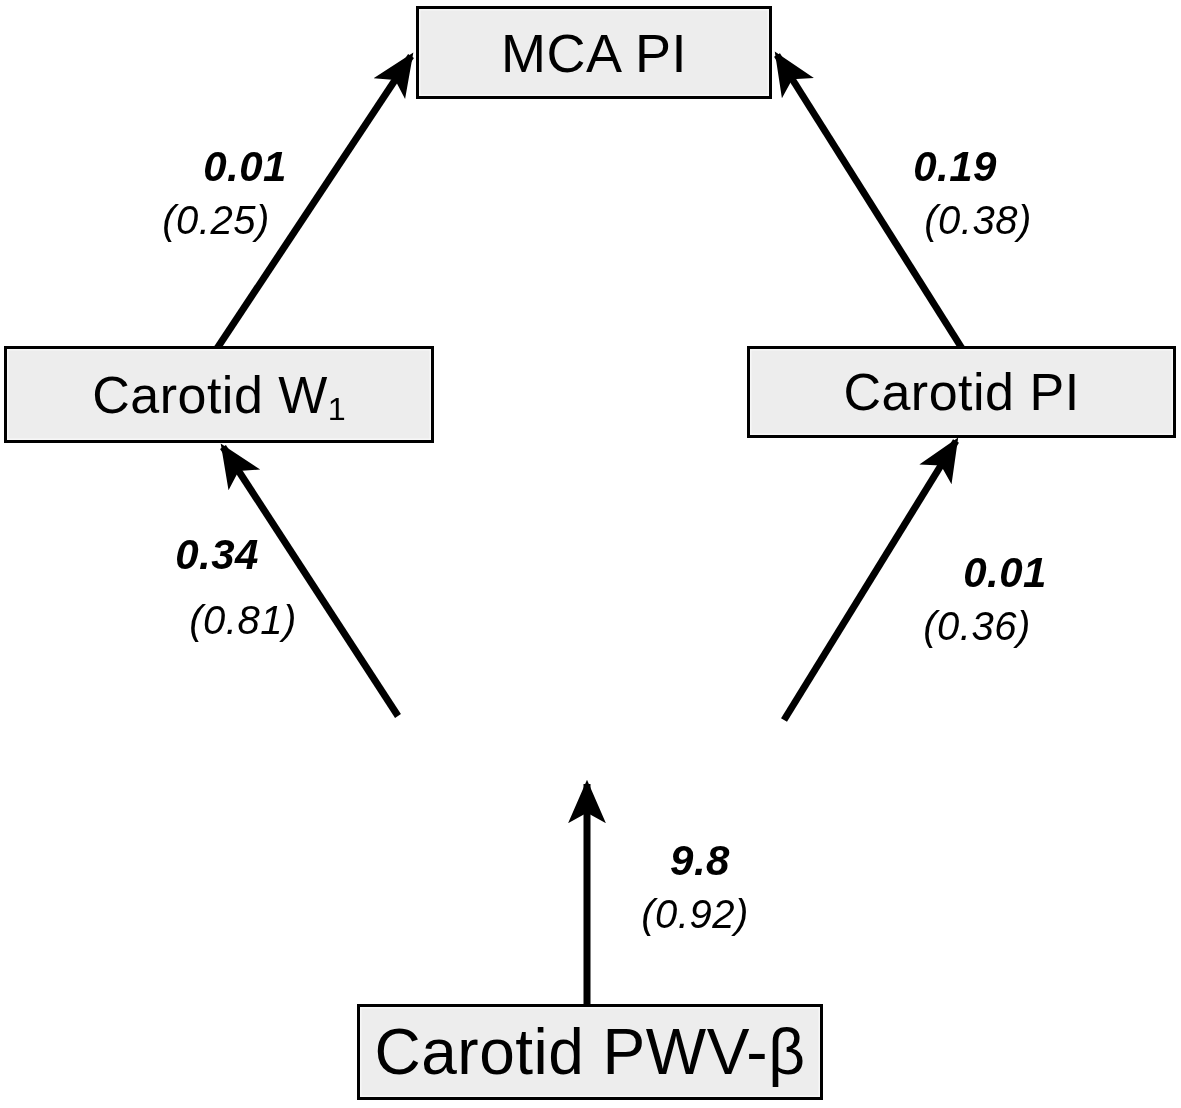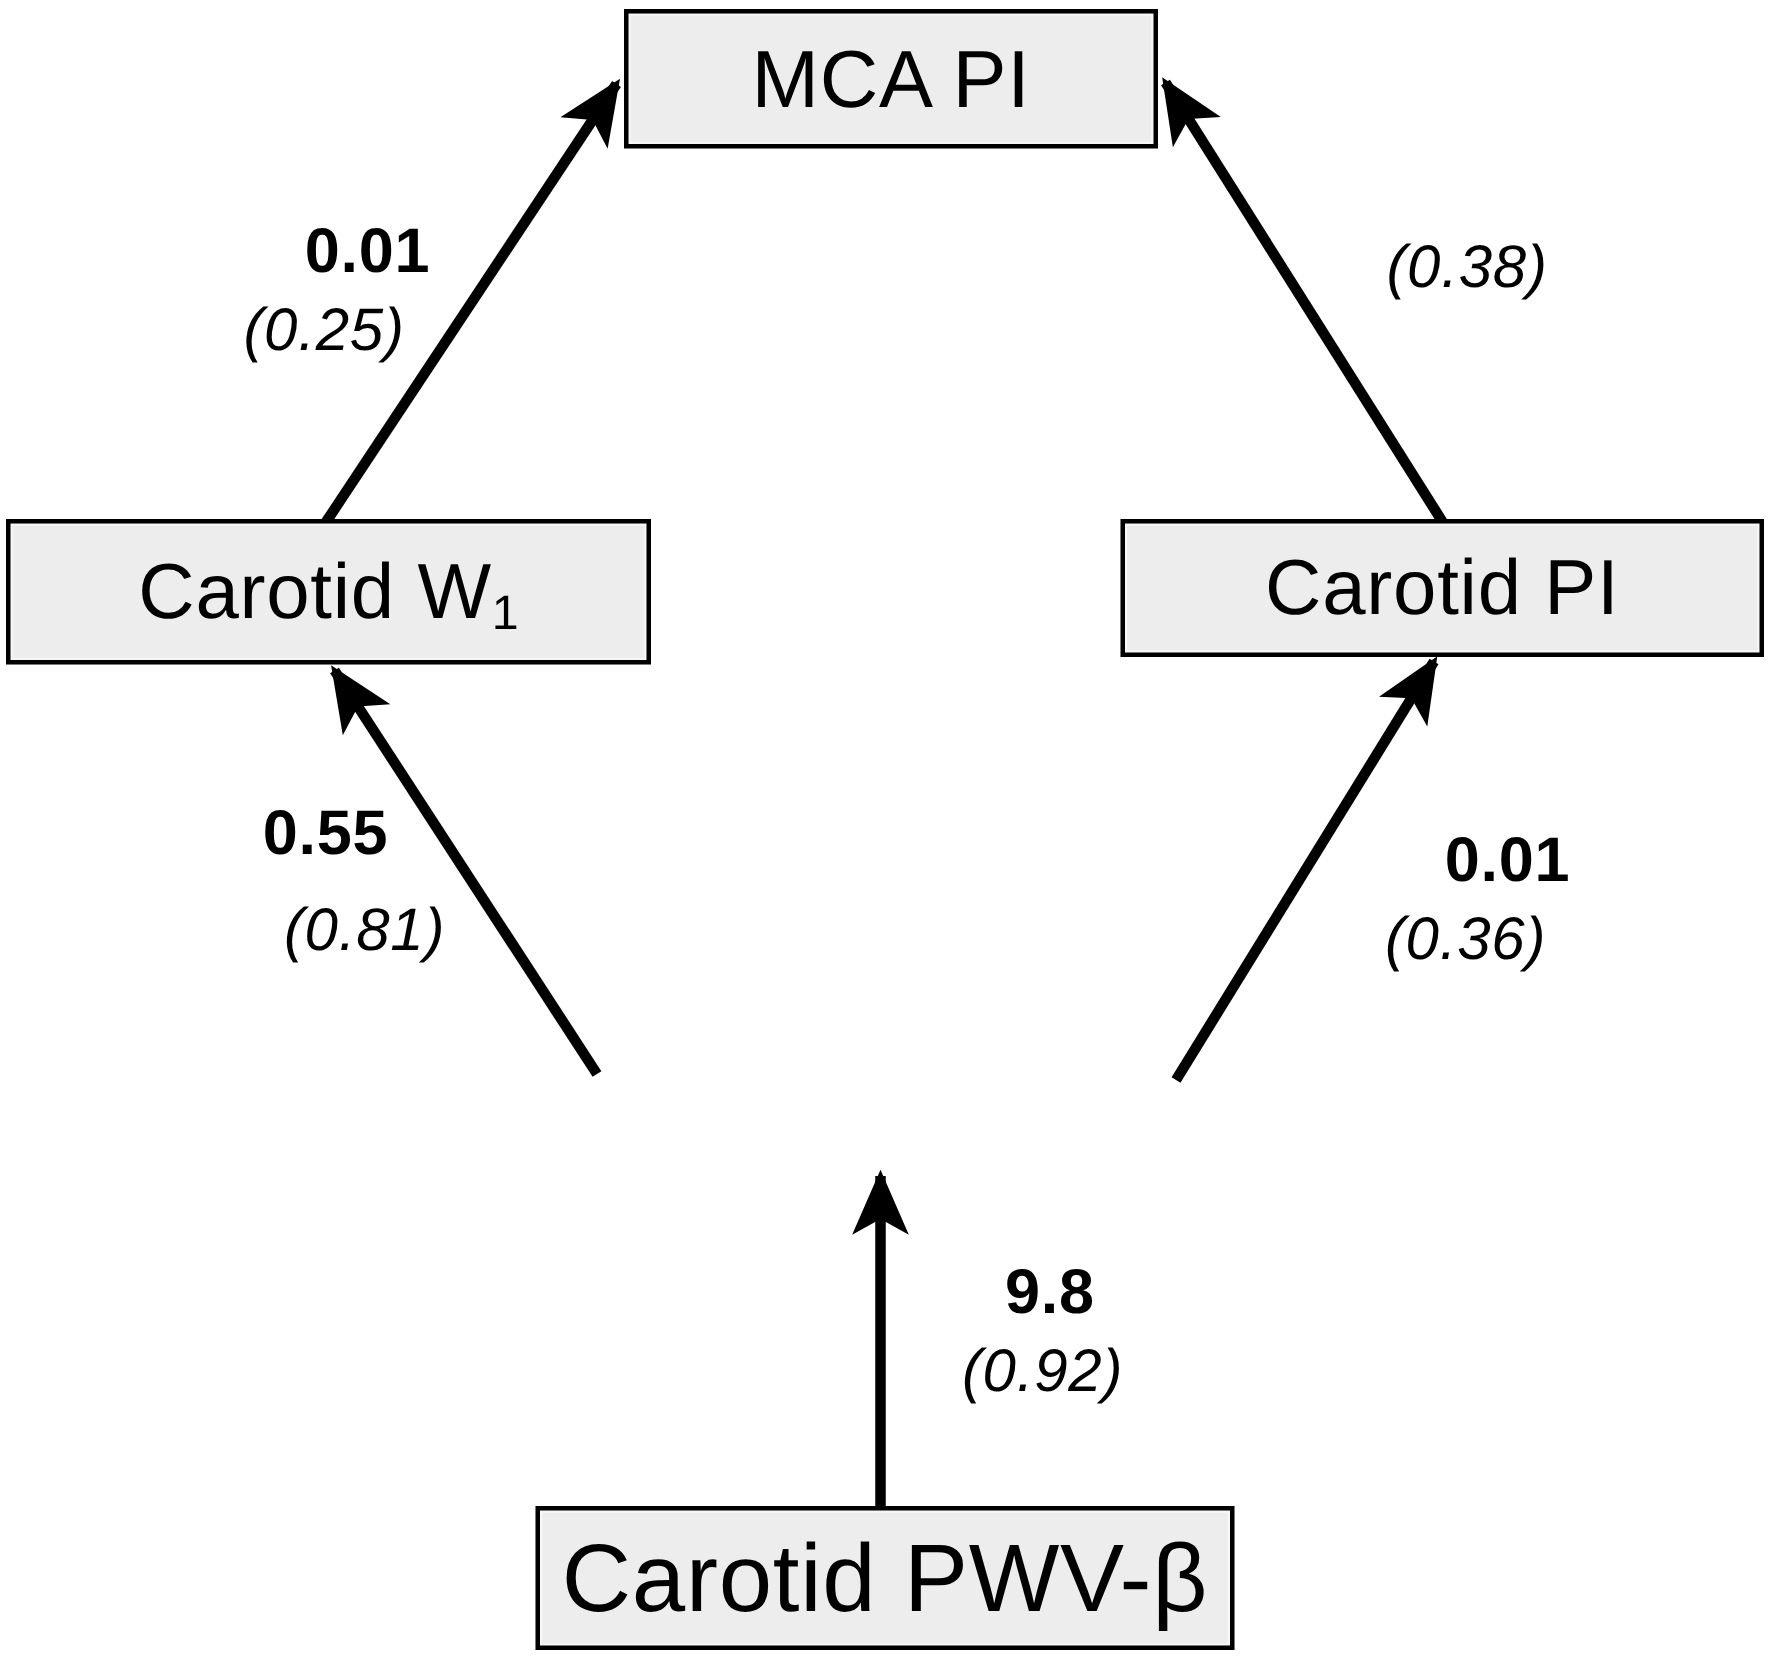--- a/index.html
+++ b/index.html
@@ -59,20 +59,21 @@
     color: #000000;
     text-align: center;
     line-height: 1.0;
     white-space: nowrap;
   }
   .edge-label .coef {
     display: block;
     font-weight: bold;
     font-size: 42px;
     letter-spacing: 0.5px;
+    font-style: italic;
   }
   .edge-label .se {
     display: block;
     font-style: italic;
     font-size: 40px;
     margin-top: 12px;
     letter-spacing: 0.5px;
   }
   #label-w1-to-mca    { left: 120px; top: 146px; width: 250px; }
   #label-w1-to-mca .se { margin-left: -58px; }
@@ -124,25 +125,26 @@
   <div class="node-box" id="node-carotid-pwv">
     <span class="node-label">Carotid PWV-β</span>
   </div>
 
   <div class="edge-label" id="label-w1-to-mca">
     <span class="coef">0.01</span>
     <span class="se">(0.25)</span>
   </div>
 
   <div class="edge-label" id="label-pi-to-mca">
+    <span class="coef">0.19</span>
     <span class="se">(0.38)</span>
   </div>
 
   <div class="edge-label" id="label-pp-to-w1">
-    <span class="coef">0.55</span>
+    <span class="coef">0.34</span>
     <span class="se">(0.81)</span>
   </div>
 
   <div class="edge-label" id="label-pp-to-pi">
     <span class="coef">0.01</span>
     <span class="se">(0.36)</span>
   </div>
 
   <div class="edge-label" id="label-pwv-to-pp">
     <span class="coef">9.8</span>

